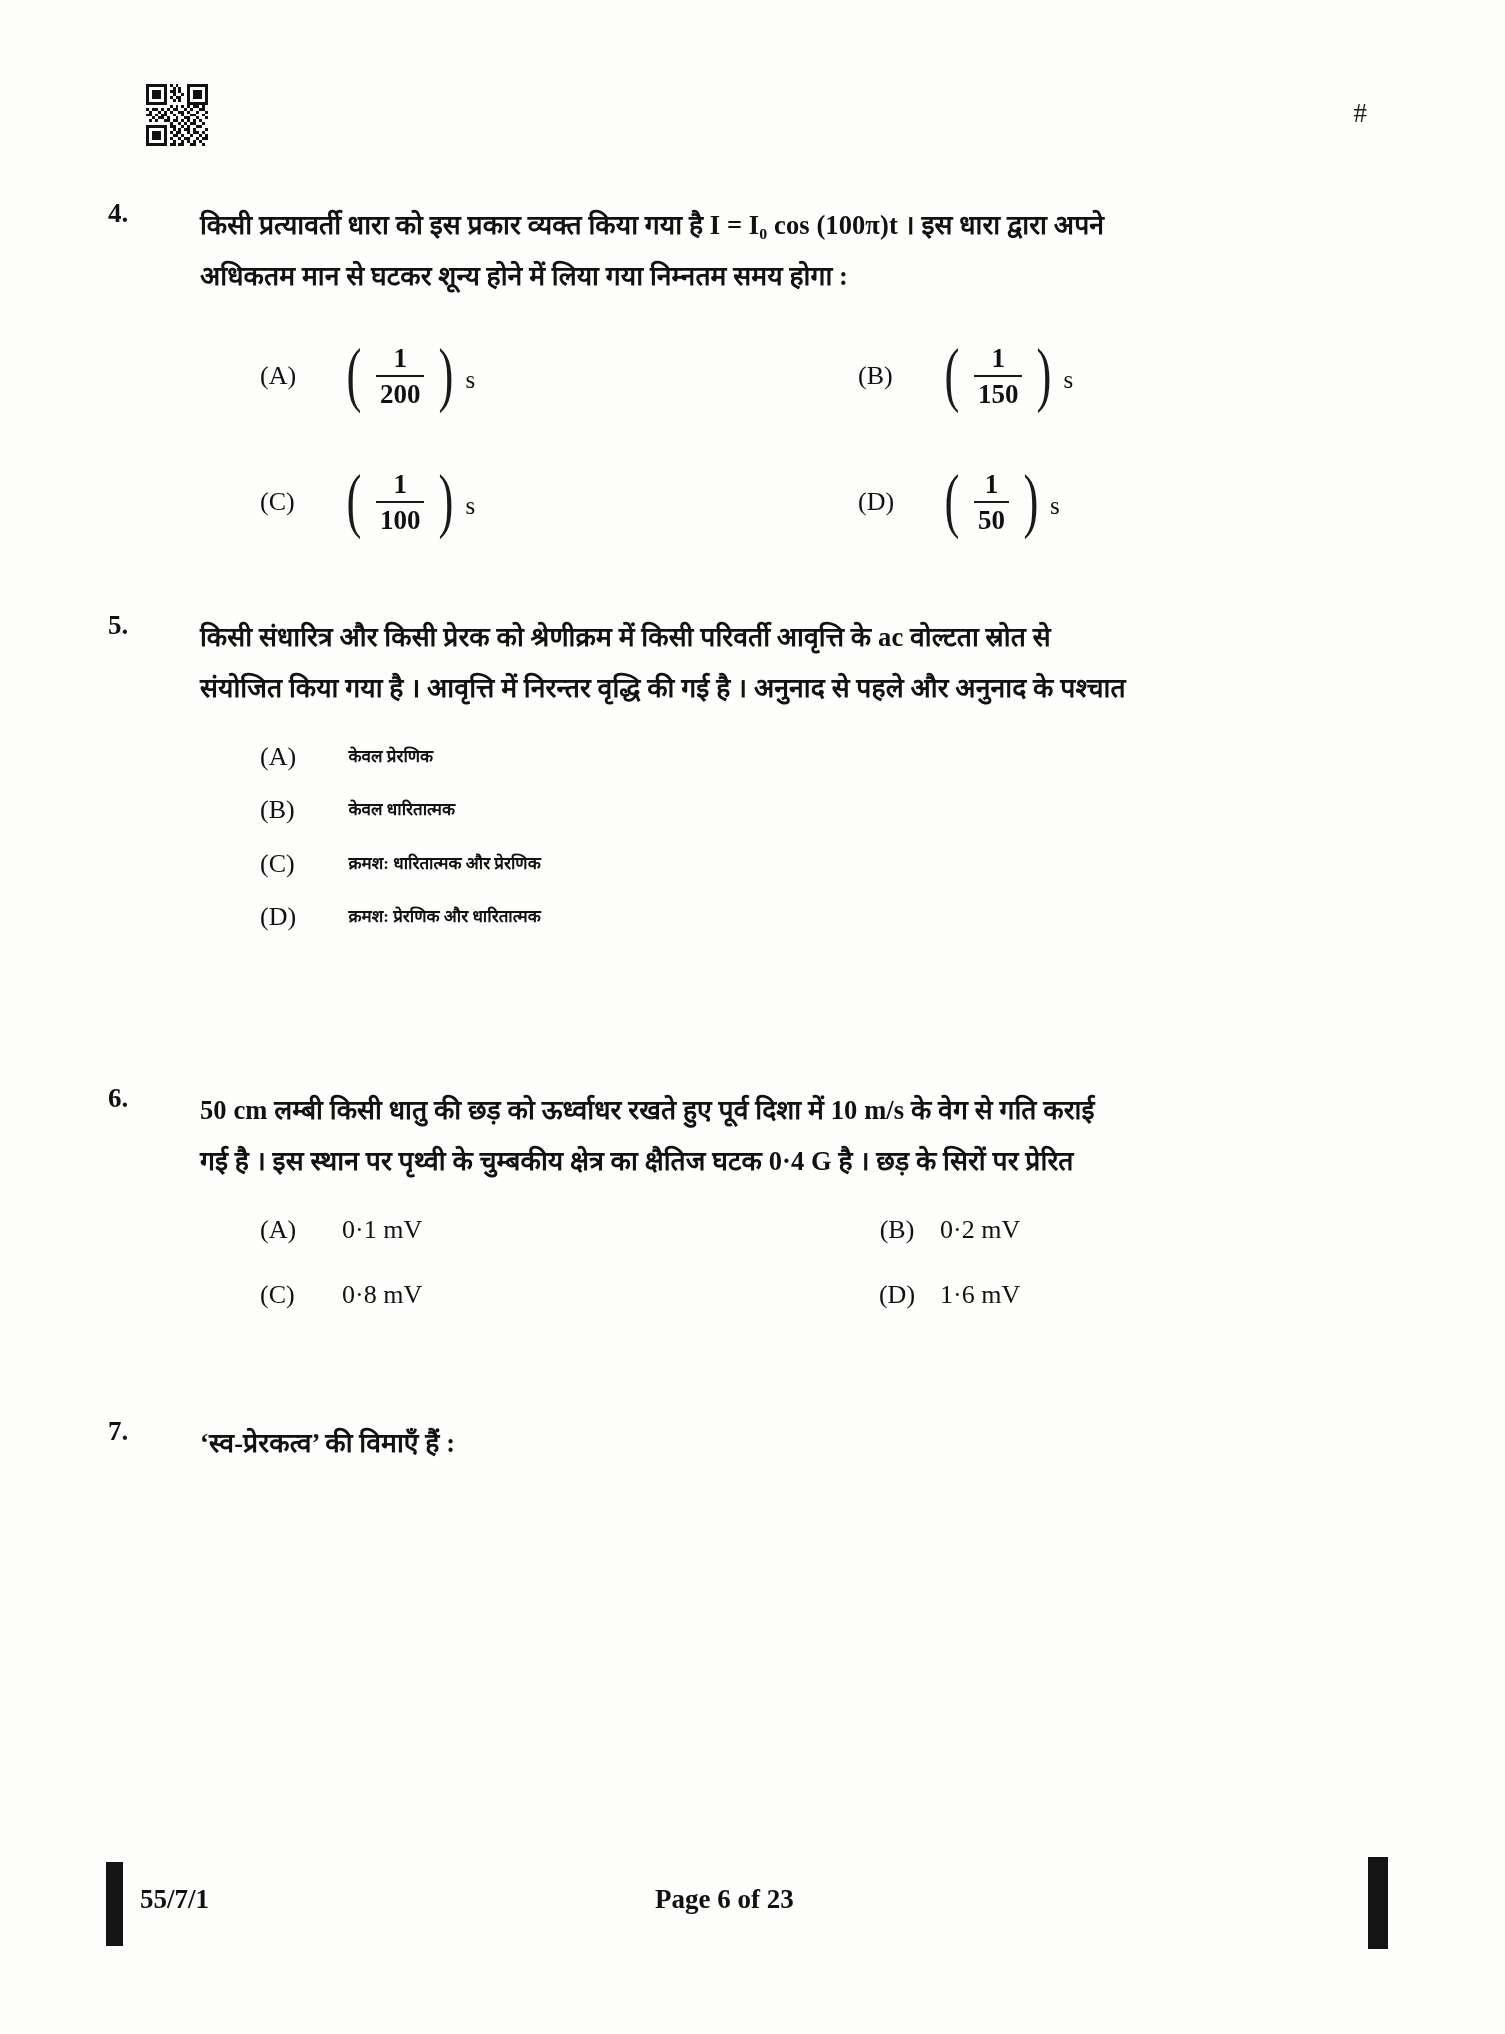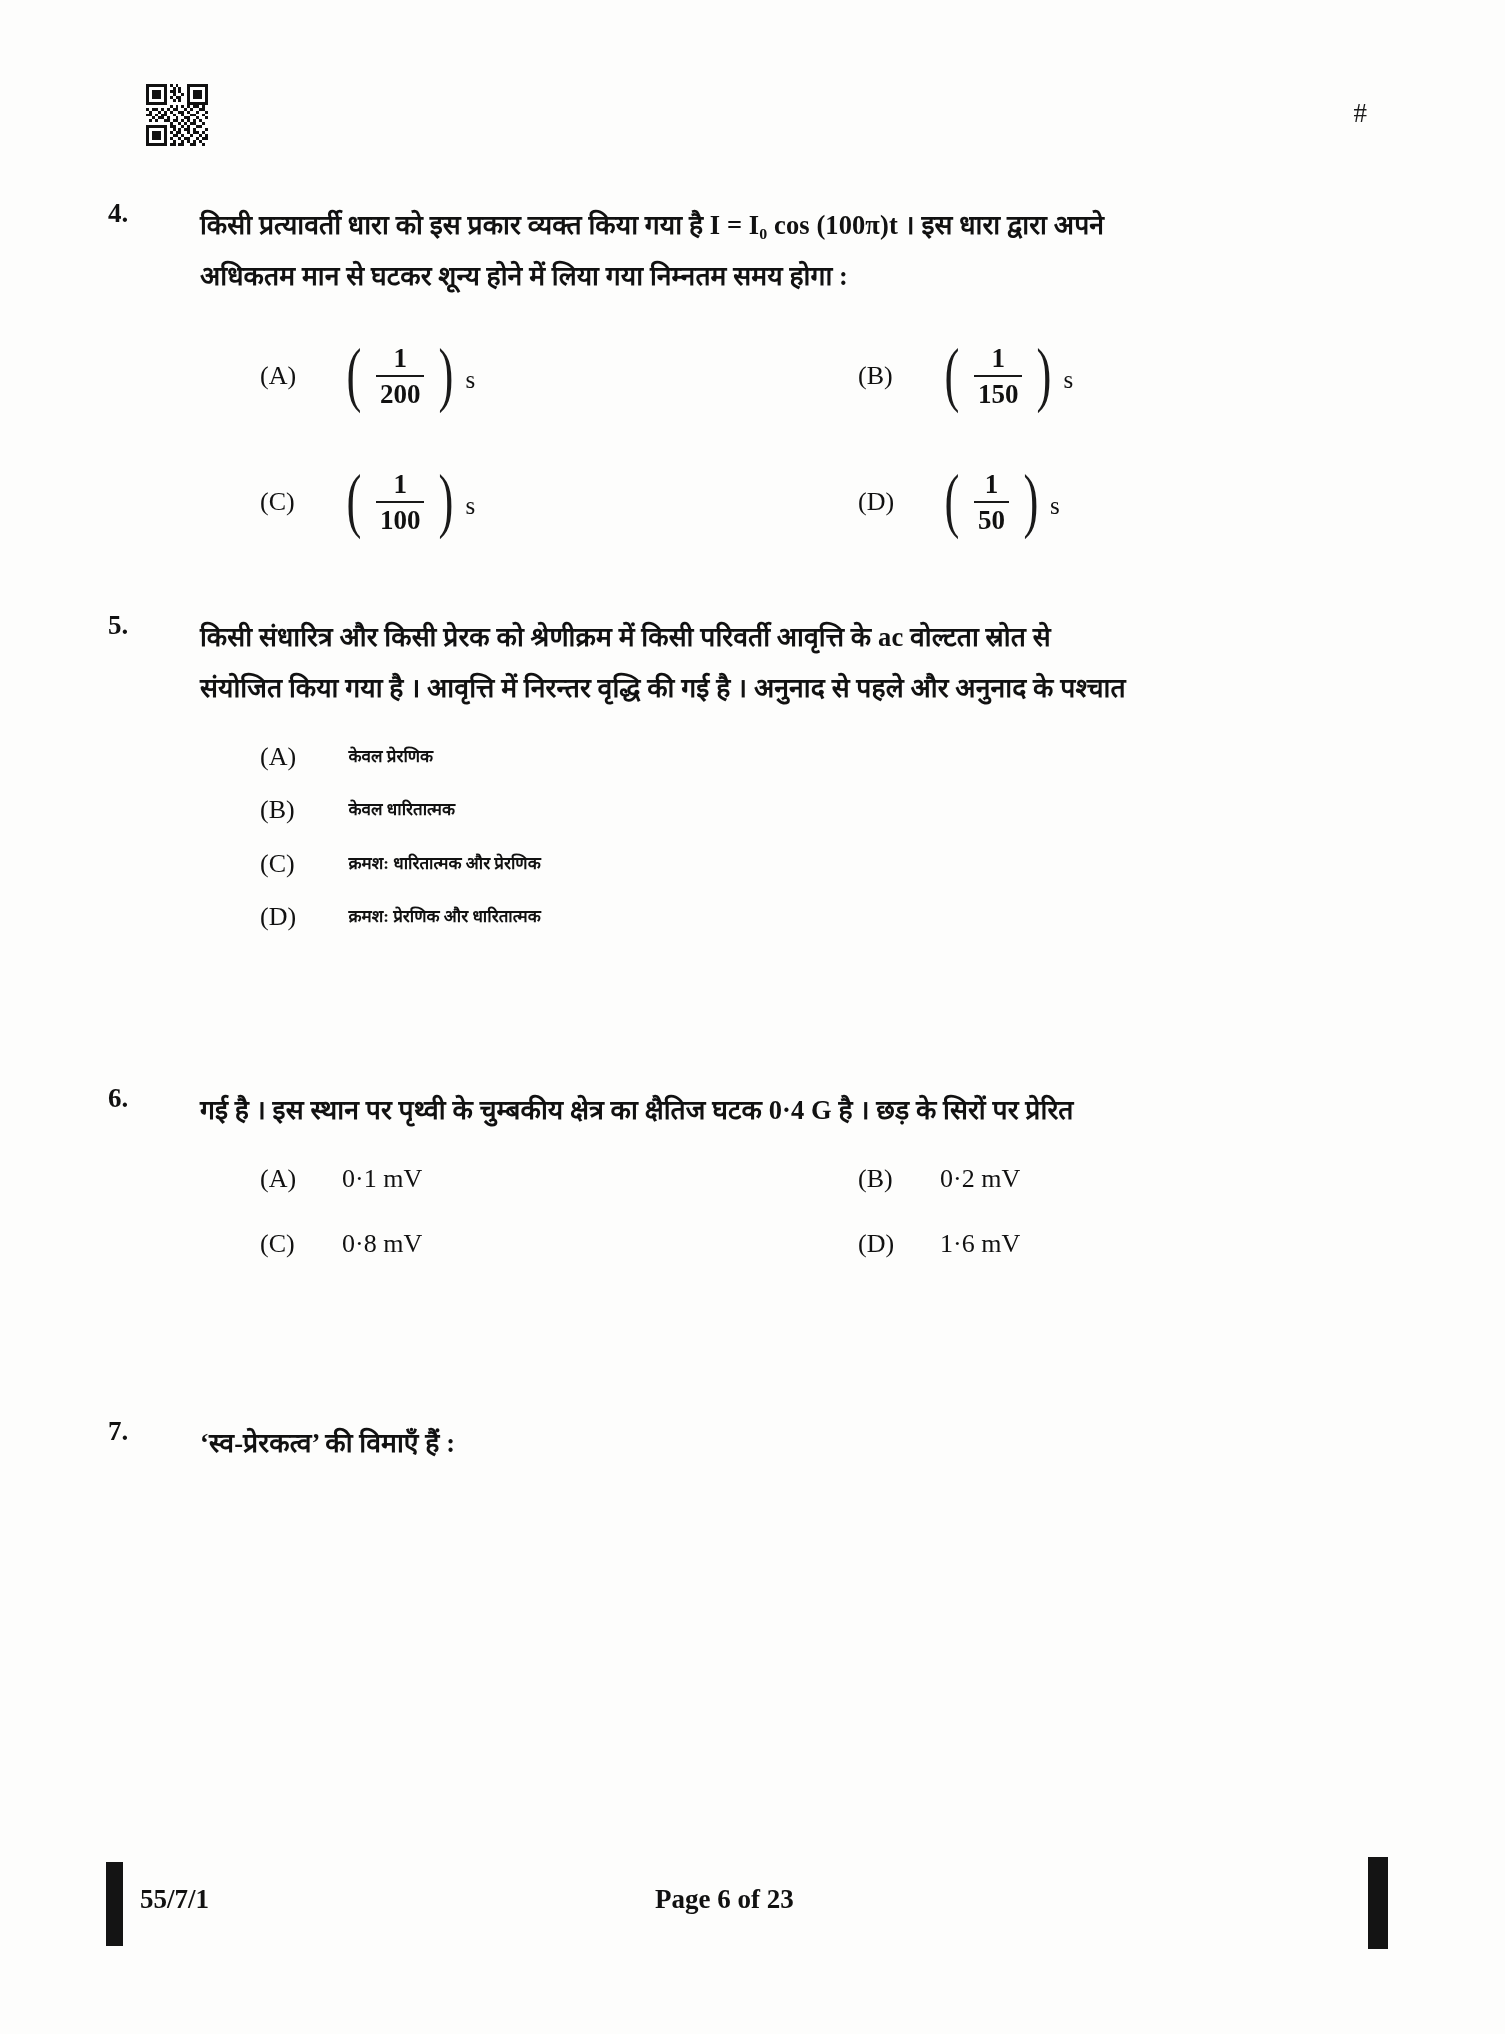--- a/index.html
+++ b/index.html
@@ -158,21 +158,21 @@
     white-space: nowrap;
   }
   .opt-list .opt-item .opt-label { width: 82px; }
 
   
   .opt-pair {
     position: relative;
     height: 51px;
   }
   .opt-pair .colA { position: absolute; left: 60px; top: 0; white-space: nowrap; }
-  .opt-pair .colB { position: absolute; left: 658px; top: 0; white-space: nowrap; }
+  .opt-pair .colB { position: absolute; left: 658px; top: 0; white-space: nowrap; text-align: center; }
   .opt-pair .lab { display: inline-block; width: 78px; font-size: 26px; }
   .opt-pair .val { font-size: 26px; }
   .bar-left {
     position: absolute;
     left: 106px;
     top: 1862px;
     width: 17px;
     height: 84px;
     background: #141414;
   }
@@ -410,20 +410,21 @@
           <span class="opt-label">(D)</span>
           <span class="opt-text dev">क्रमश: प्रेरणिक और धारितात्मक</span>
         </div>
       </div>
     </div>
   </div>
 
   <div class="q-block" style="top:1085px;">
     <div class="q-num">6.</div>
     <div class="q-body">
+      <div class="q-line devanagari">50 cm लम्बी किसी धातु की छड़ को ऊर्ध्वाधर रखते हुए पूर्व दिशा में 10 m/s के वेग से गति कराई</div>
       <div class="q-line devanagari">गई है । इस स्थान पर पृथ्वी के चुम्बकीय क्षेत्र का क्षैतिज घटक 0·4 G है । छड़ के सिरों पर प्रेरित</div>
 
       <div class="opt-pair" style="margin-top:28px;">
         <div class="colA">
           <span class="lab">(A)</span>
           <span class="val">0·1 mV</span>
         </div>
         <div class="colB">
           <span class="lab">(B)</span>
           <span class="val">0·2 mV</span>

